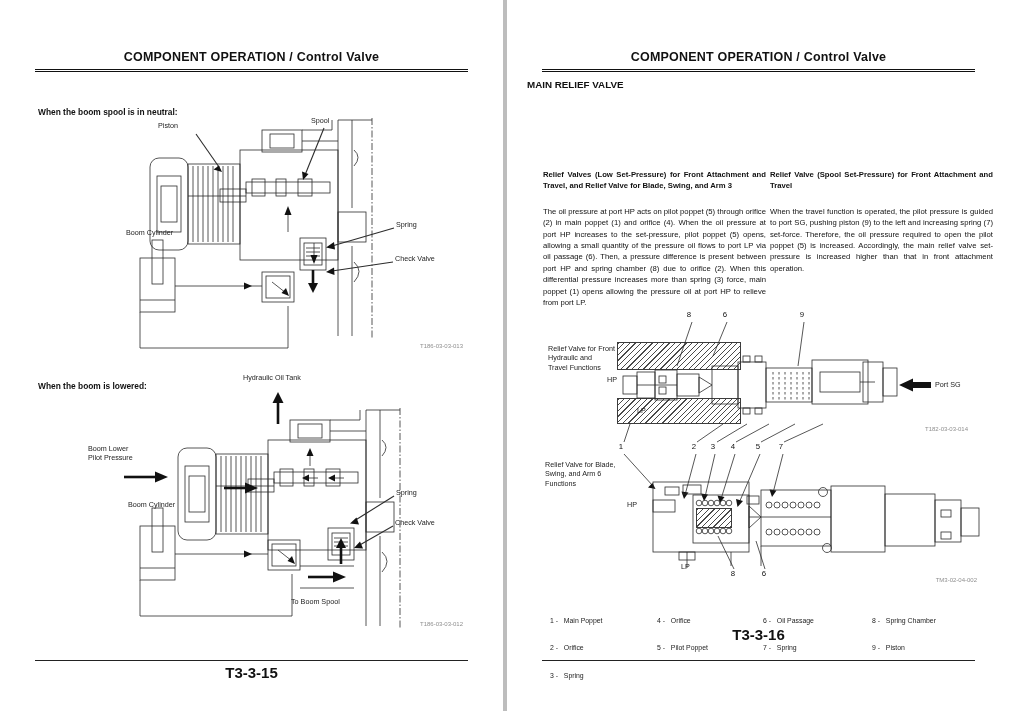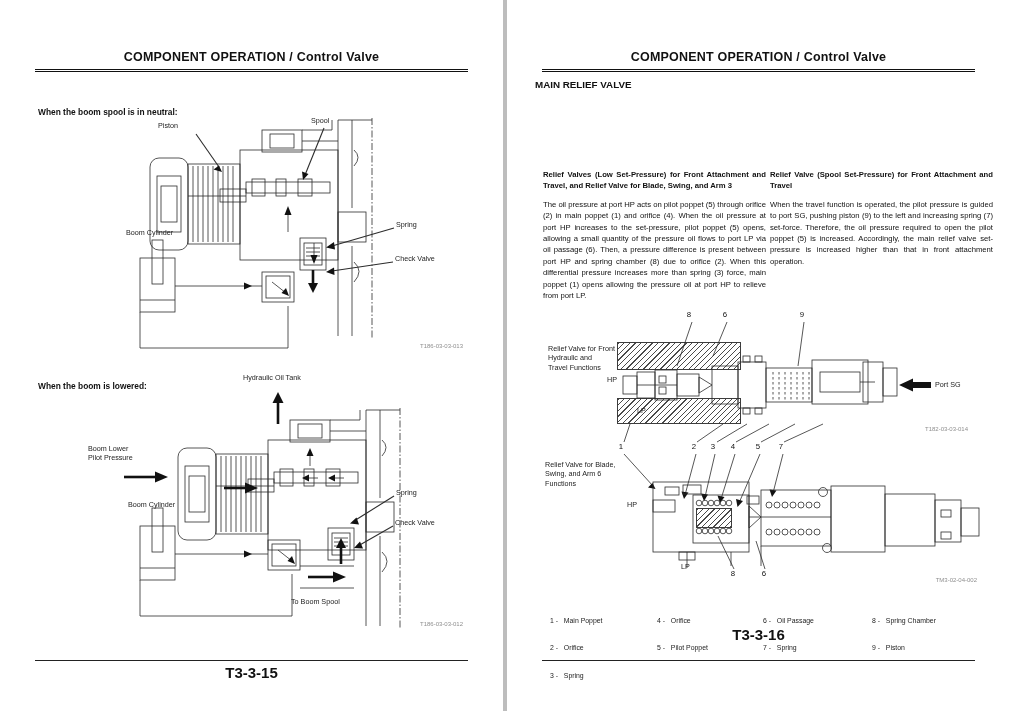--- a/index.html
+++ b/index.html
@@ -8,21 +8,21 @@
   .spread{display:flex;width:1010px;height:608px}
   .page{position:relative;width:503px;height:711px;background:#fff;overflow:hidden;flex:0 0 503px}
   .divider{width:4px;height:711px;background:#bdbdbd;flex:0 0 4px}
   .hdr{position:absolute;left:0;top:50px;width:100%;text-align:center;
     font-size:12.5px;font-weight:bold;letter-spacing:.2px}
   .rule2{position:absolute;left:35px;top:69px;width:433px;height:3.4px;
     border-top:1.8px solid #111;border-bottom:1px solid #111}
   .sect{position:absolute;font-size:8.4px;font-weight:bold}
   .mainhead{position:absolute;font-size:9.8px;font-weight:bold}
   .body-text{position:absolute;font-size:7.7px;line-height:1.48;text-align:justify}
-  .col-h{font-weight:bold;text-align:justify;margin-bottom:7px}
+  .col-h{font-weight:bold;text-align:justify;margin-bottom:14px}
   .lbl{position:absolute;font-size:7.2px;color:#1c1c1c;line-height:1.3}
   .pre{white-space:pre-line}
   .callout{position:absolute;font-size:7.8px;color:#111;width:10px;text-align:center}
   .fig{position:absolute;font-size:6px;color:#8f8f8f;width:66px;text-align:right}
   .legend{position:absolute;font-size:6.9px;color:#1c1c1c;line-height:1.34;white-space:pre}
   .footline{position:absolute;left:35px;width:433px;height:0;border-top:1px solid #222}
   .pagenum{position:absolute;left:0;width:100%;text-align:center;font-size:15px;font-weight:bold}
   svg.art{position:absolute;left:0;top:0;pointer-events:none}
   .ln{stroke:#2c2c2c;stroke-width:.8;fill:none}
   .ld{stroke:#2c2c2c;stroke-width:1.1;fill:none}
@@ -181,21 +181,21 @@
     <div class="footline" style="top:660px"></div>
     <div class="pagenum" style="top:664px">T3-3-15</div>
   </div>
 
   <div class="divider"></div>
 
   <div class="page">
     <div class="hdr">COMPONENT OPERATION / Control Valve</div>
     <div class="rule2"></div>
 
-    <div class="mainhead" style="left:28px;top:79px">MAIN RELIEF VALVE</div>
+    <div class="mainhead" style="left:20px;top:79px">MAIN RELIEF VALVE</div>
 
     <div class="body-text" style="left:36px;top:169px;width:223px">
       <div class="col-h">Relief Valves (Low Set-Pressure) for Front Attachment and Travel, and Relief Valve for Blade, Swing, and Arm 3</div>
       <div>The oil pressure at port HP acts on pilot poppet (5) through orifice (2) in main poppet (1) and orifice (4). When the oil pressure at port HP increases to the set-pressure, pilot poppet (5) opens, allowing a small quantity of the pressure oil flows to port LP via oil passage (6). Then, a pressure difference is present between port HP and spring chamber (8) due to orifice (2). When this differential pressure increases more than spring (3) force, main poppet (1) opens allowing the pressure oil at port HP to relieve from port LP.</div>
     </div>
     <div class="body-text" style="left:263px;top:169px;width:223px">
       <div class="col-h">Relief Valve (Spool Set-Pressure) for Front Attachment and Travel</div>
       <div>When the travel function is operated, the pilot pressure is guided to port SG, pushing piston (9) to the left and increasing spring (7) set-force. Therefore, the oil pressure required to open the pilot poppet (5) is increased. Accordingly, the main relief valve set-pressure is increased higher than that in front attachment operation.</div>
     </div>
 

